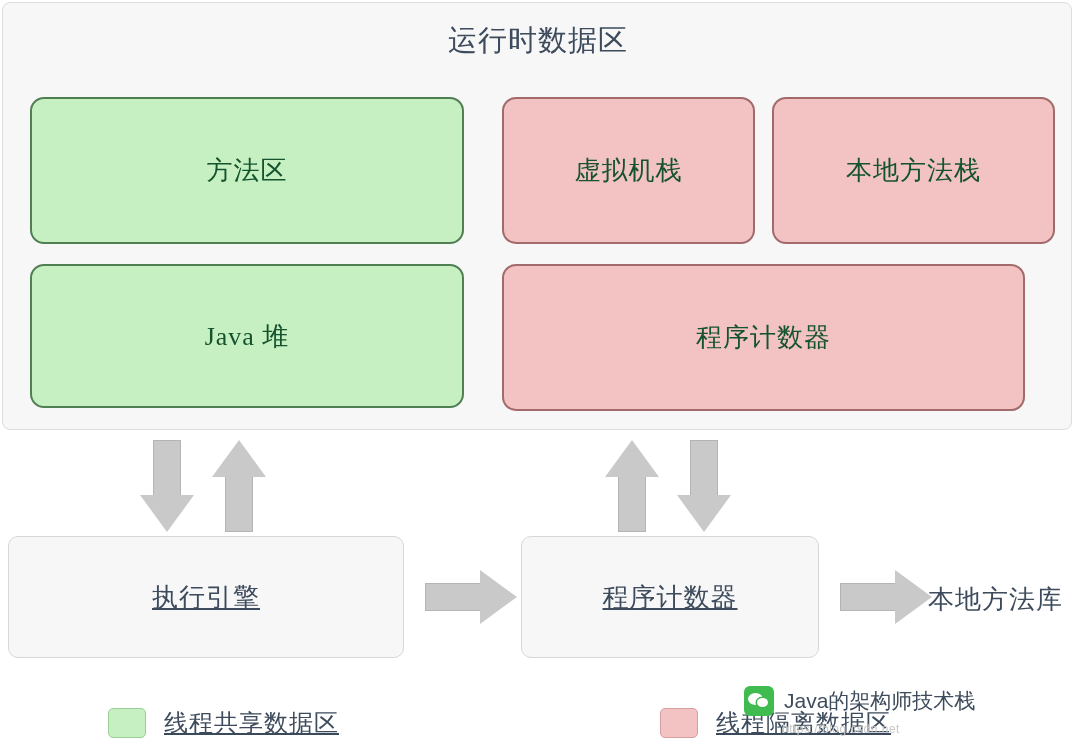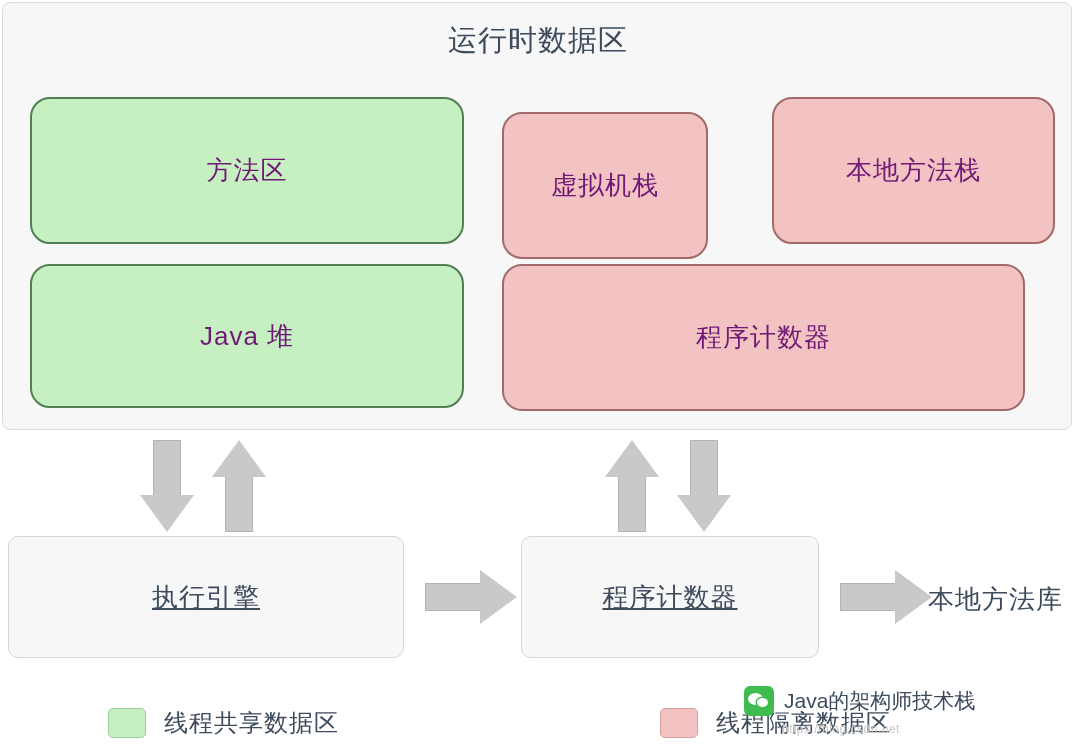--- a/index.html
+++ b/index.html
@@ -40,40 +40,41 @@
     width: 1070px;
     text-align: center;
     font-size: 29px;
     color: #3d4b5c;
     letter-spacing: 1px;
   }
 
   .zone-box {
     position: absolute;
     box-sizing: border-box;
-    border-radius: 20px;
+    border-radius: 14px;
     display: flex;
     align-items: center;
     justify-content: center;
     font-size: 26px;
     letter-spacing: 1px;
-    color: #701a75;
+    color: #14532d;
+    font-family: Liberation Serif, serif;
   }
   .zone-green {
     background: #c6f0c2;
     border: 2px solid #4f7f53;
   }
   .zone-red {
     background: #f3c2c2;
     border: 2px solid #a26a6a;
   }
 
   
   .box-method      { left: 30px;  top: 97px;  width: 434px; height: 147px; }
-  .box-vmstack     { left: 502px; top: 112px;  width: 206px; height: 147px; }
+  .box-vmstack     { left: 502px; top: 97px;  width: 253px; height: 147px; }
   .box-nativestack { left: 772px; top: 97px;  width: 283px; height: 147px; }
   .box-heap        { left: 30px;  top: 264px; width: 434px; height: 144px; }
   .box-pc          { left: 502px; top: 264px; width: 523px; height: 147px; }
 
   
   .plain-box {
     position: absolute;
     box-sizing: border-box;
     background: #f7f7f7;
     border: 1px solid #d7d7d7;
@@ -158,20 +159,21 @@
   .ar-3 { left: 605px; top: 440px; }   
   .ar-4 { left: 677px; top: 440px; }   
   .ar-5 { left: 425px; top: 570px; }   
   .ar-6 { left: 840px; top: 570px; }   
 
   
   .legend-item {
     position: absolute;
     display: flex;
     align-items: center;
+    text-decoration: underline;
   }
   .legend-swatch {
     width: 38px;
     height: 30px;
     border-radius: 5px;
     box-sizing: border-box;
   }
   .swatch-green { background: #c6f0c2; border: 1px solid #9ad095; }
   .swatch-red   { background: #f3c2c2; border: 1px solid #d6a0a0; }
   .legend-text {

